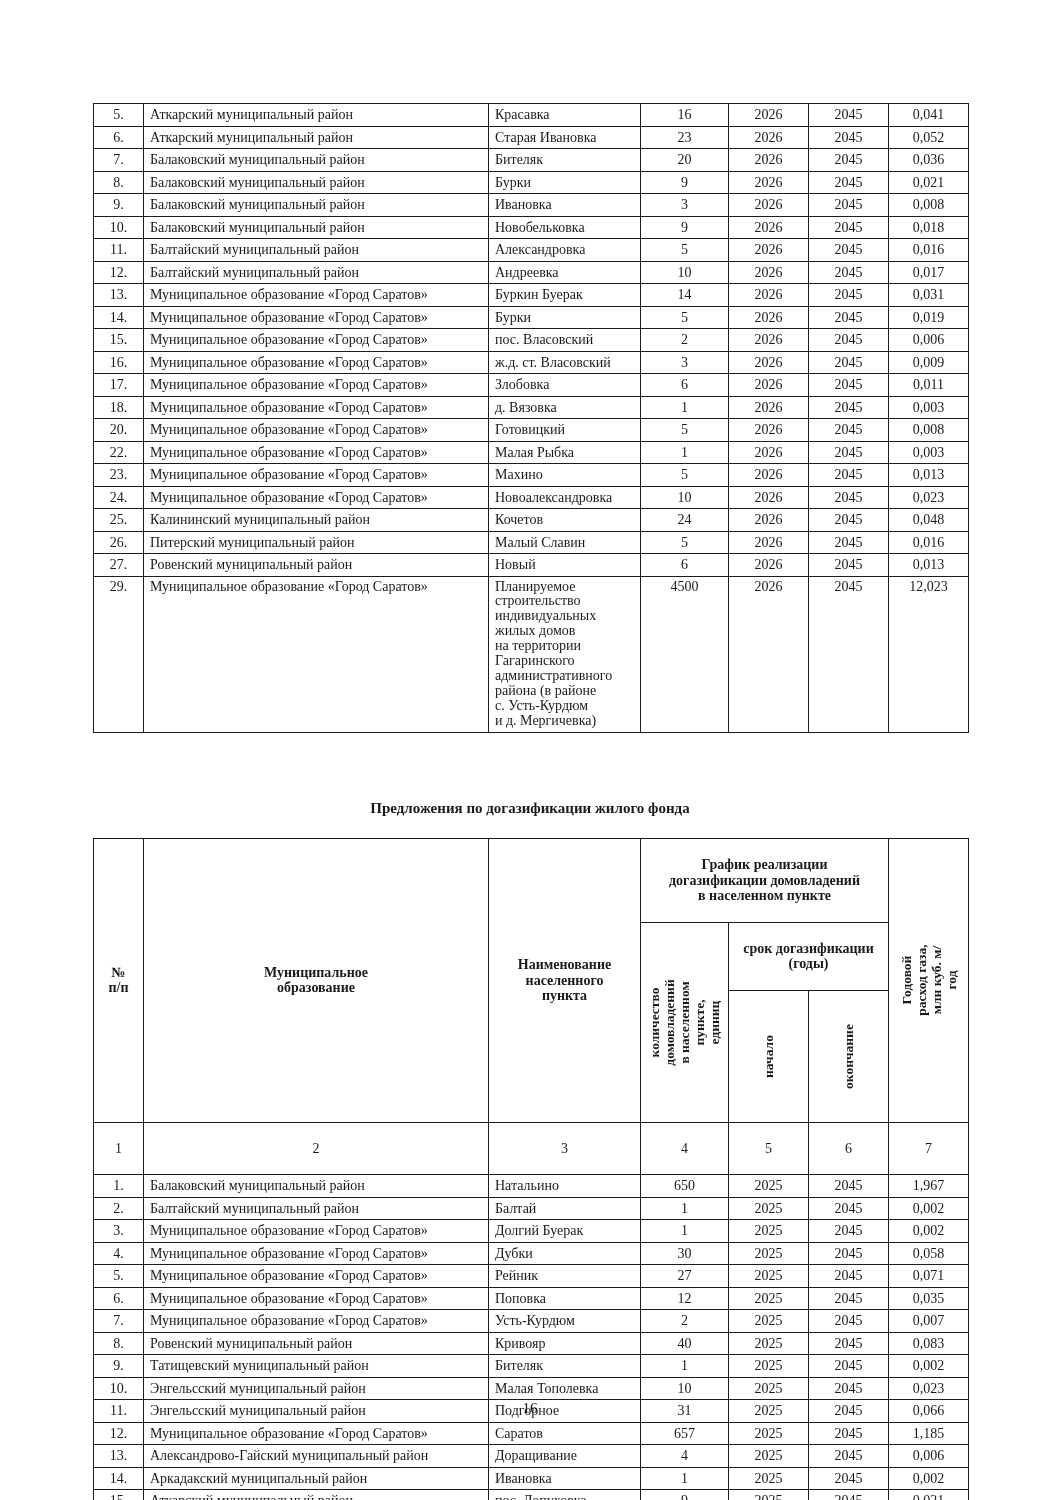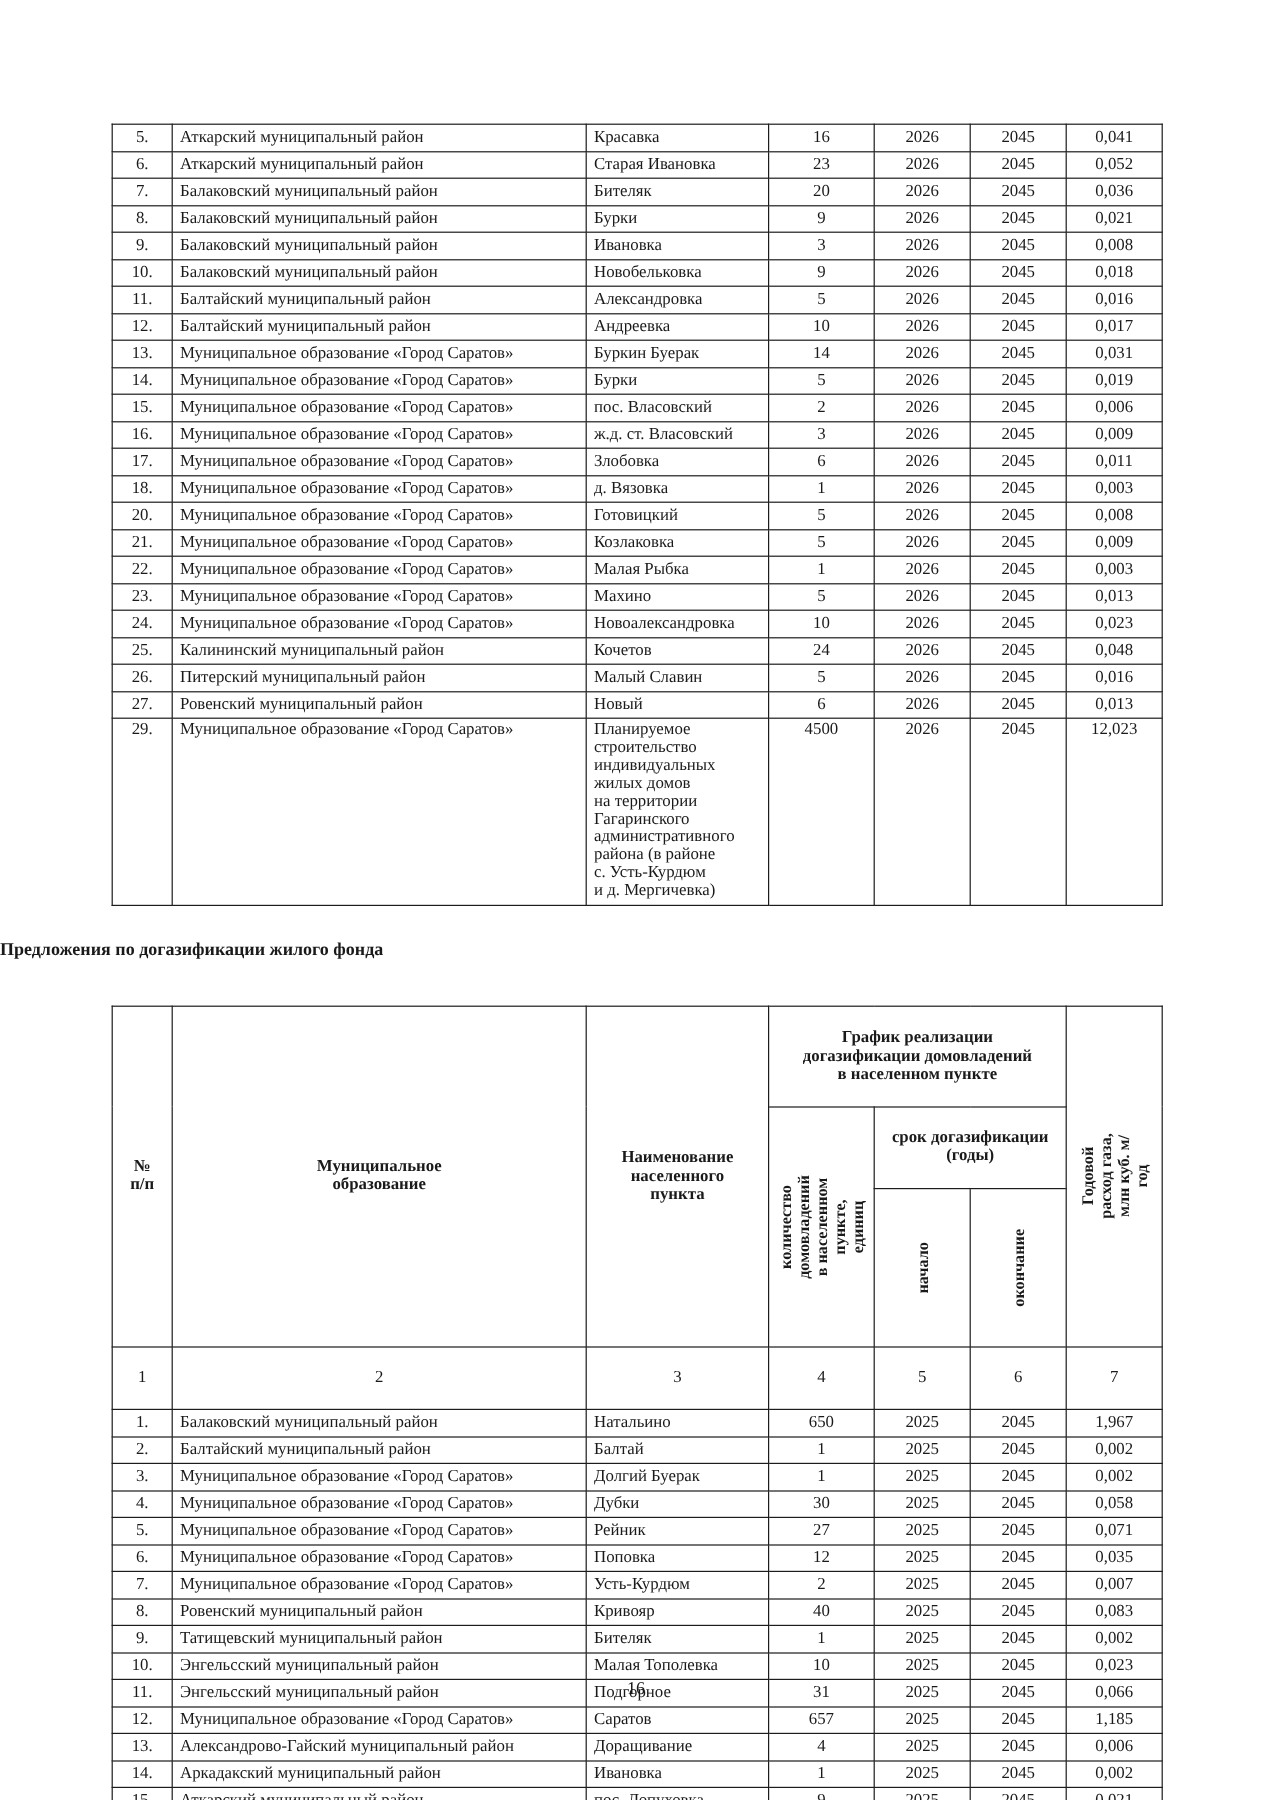--- a/index.html
+++ b/index.html
@@ -51,23 +51,24 @@
     white-space: pre-line;
     text-align: center;
     line-height: 15px;
     font-size: 13.5px;
   }
   .vt.w195 { width: 195px; }
   .vt.w140 { width: 140px; }
   .vt.w100 { width: 100px; white-space: nowrap; }
   .section-title {
     position: absolute;
-    top: 784px;
+    top: 800px;
     left: 0;
     width: 100%;
+    text-align: center;
     font-weight: bold;
     font-size: 15px;
   }
   .page-number {
     position: absolute;
     top: 1400px;
     left: 0;
     width: 100%;
     text-align: center;
     font-size: 15px;
@@ -216,29 +217,20 @@
           <td class="c-flow">0,003</td>
         </tr>
         <tr>
           <td class="c-num">20.</td>
           <td class="c-municipality">Муниципальное образование «Город Саратов»</td>
           <td class="c-settlement">Готовицкий</td>
           <td class="c-count">5</td>
           <td class="c-start">2026</td>
           <td class="c-end">2045</td>
           <td class="c-flow">0,008</td>
-        </tr>
-        <tr>
-          <td class="c-num">21.</td>
-          <td class="c-municipality">Муниципальное образование «Город Саратов»</td>
-          <td class="c-settlement">Козлаковка</td>
-          <td class="c-count">5</td>
-          <td class="c-start">2026</td>
-          <td class="c-end">2045</td>
-          <td class="c-flow">0,009</td>
         </tr>
         <tr>
           <td class="c-num">22.</td>
           <td class="c-municipality">Муниципальное образование «Город Саратов»</td>
           <td class="c-settlement">Малая Рыбка</td>
           <td class="c-count">1</td>
           <td class="c-start">2026</td>
           <td class="c-end">2045</td>
           <td class="c-flow">0,003</td>
         </tr>

